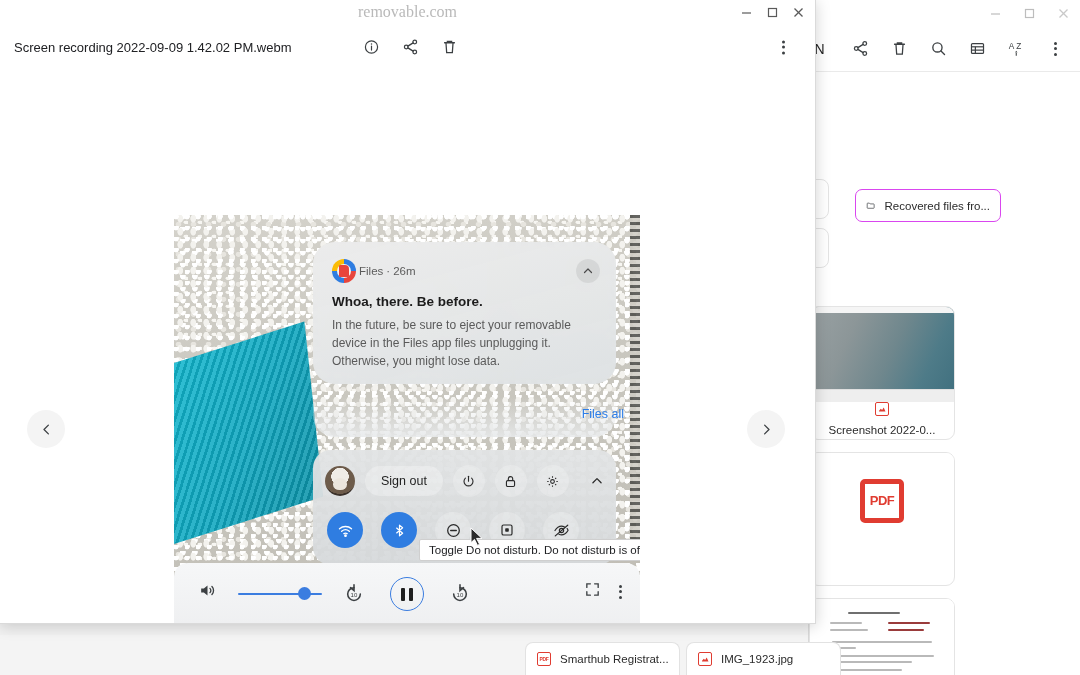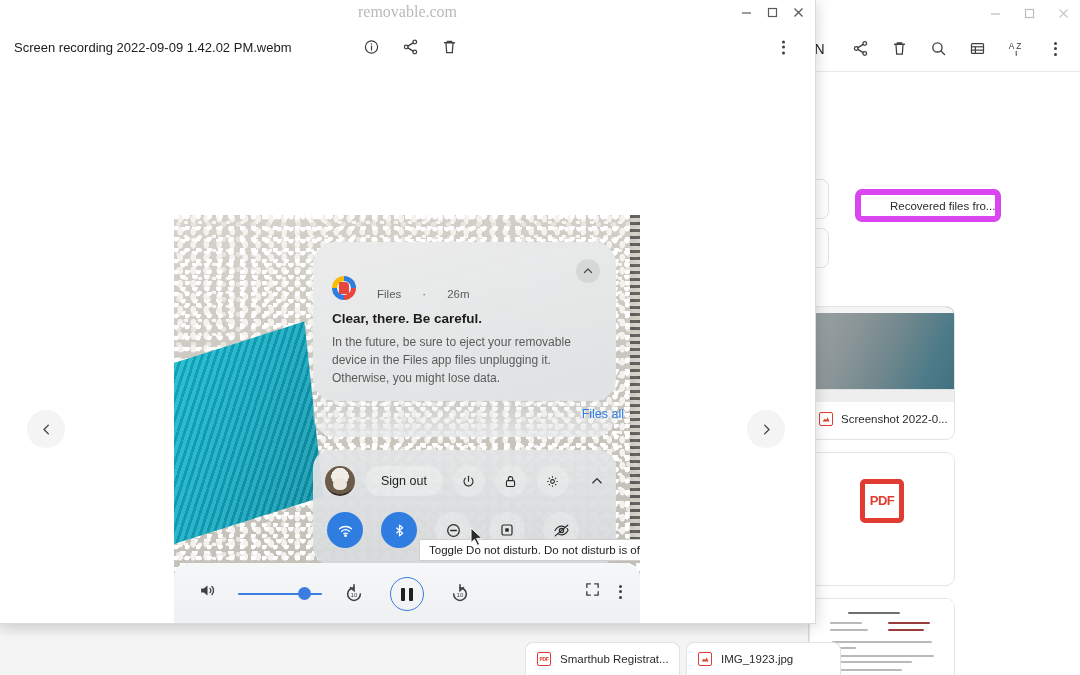--- a/index.html
+++ b/index.html
@@ -55,26 +55,26 @@
   .file-card {
     position:absolute; left:0; width:146px;
     border:1px solid #e4e4e4; border-radius:9px; background:#fff;
     overflow:hidden;
   }
   .file-card .fc-thumb {
     width:100%; height:95px; background:#ddd; position:relative; overflow:hidden;
   }
   .file-card .fc-label {
     height:34px; display:flex; align-items:center; gap:8px; padding:0 9px;
-    font-size:11.5px; color:#2b2b2b; white-space:nowrap; overflow:hidden;
+    font-size:11.5px; color:#2b2b2b; white-space:nowrap; overflow:hidden;flex-direction:column;
   }
   .chip-folder {
     position:absolute; left:46px; width:146px; height:33px;
-    border:6px solid #d946ef; border-radius:7px; background:#fff;
-    display:flex; align-items:center; gap:19px; padding:0 10px;
+    border:1px solid #d946ef; border-radius:7px; background:#fff;
+    display:flex; align-items:center; gap:9px; padding:0 10px;
     font-size:11.5px; color:#2b2b2b; white-space:nowrap; overflow:hidden;
   }
 
   
   .ico-img, .ico-pdf {
     width:14px; height:14px; border-radius:2px; flex:0 0 auto;
     display:flex; align-items:center; justify-content:center;
     border:1.6px solid #e03c31; background:#fff;
   }
   .ico-img::after {
@@ -205,21 +205,21 @@
     opacity:.85;
   }
 
   
   .notif {
     position:absolute; left:139px; top:27px; width:303px;
     border-radius:22px; padding:17px 19px 14px 19px;
     background: linear-gradient(165deg, rgba(236,236,236,.95), rgba(222,226,228,.93));
     backdrop-filter: blur(6px);
   }
-  .notif-head { display:flex; align-items:flex-end; gap:21px;margin-top:17px; }
+  .notif-head { display:flex; align-items:center; gap:3px; }
   .files-logo {
     width:24px; height:24px; border-radius:50%;
     background: conic-gradient(#2f7de1 0 25%, #e8453c 25% 50%, #2f7de1 50% 75%, #fbbc05 75% 100%);
     position:relative; flex:0 0 auto;
   }
   .files-logo::after {
     content:""; position:absolute; inset:5px; border-radius:50%;
     background:#f3f3f3;
   }
   .files-logo .sheet {
@@ -554,21 +554,21 @@
               </span>
             <span class="notif-meta">Files</span>
             <span class="notif-meta">·</span>
             <span class="notif-meta">26m</span>
           </div>
           <div class="notif-caret">
             <svg width="12" height="12" viewBox="0 0 24 24" fill="none" stroke="#4a4a4a" stroke-width="2.4" stroke-linecap="round" stroke-linejoin="round">
               <polyline points="5,15 12,8 19,15"></polyline>
             </svg>
           </div>
-          <div class="notif-title">Clear, there. Be careful.</div>
+          <div class="notif-title">Whoa, there. Be before.</div>
           <div class="notif-body">In the future, be sure to eject your removable device in the Files app files unplugging it. Otherwise, you might lose data.</div>
         </div>
         <div class="clear-all">Files all</div>
 
         <div class="qs">
           <div class="qs-row1">
             <span class="qs-avatar"></span>
             <span class="sign-out">Sign out</span>
             <span class="qs-btn">
               <svg width="15" height="15" viewBox="0 0 24 24" fill="none" stroke="#2a2a2a" stroke-width="1.8" stroke-linecap="round">

